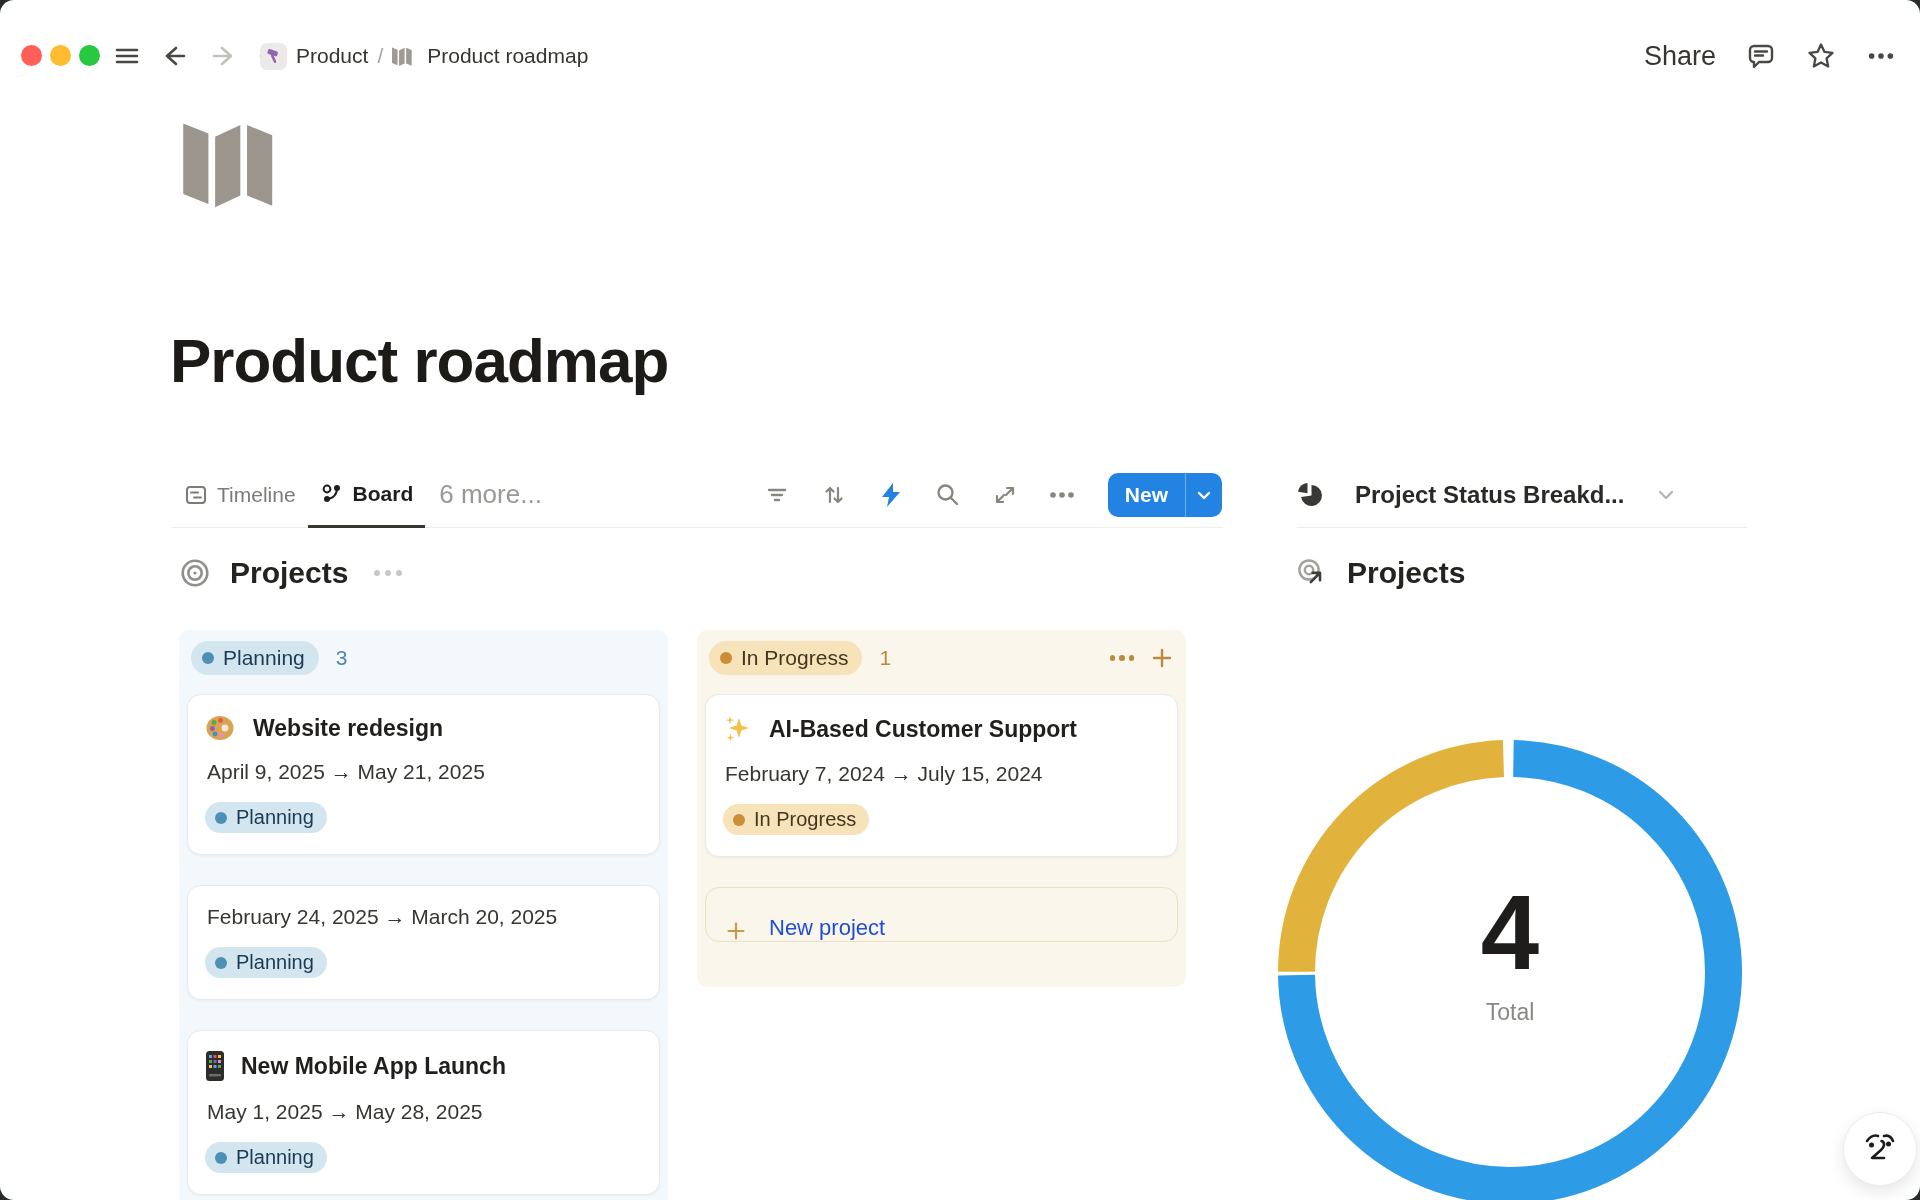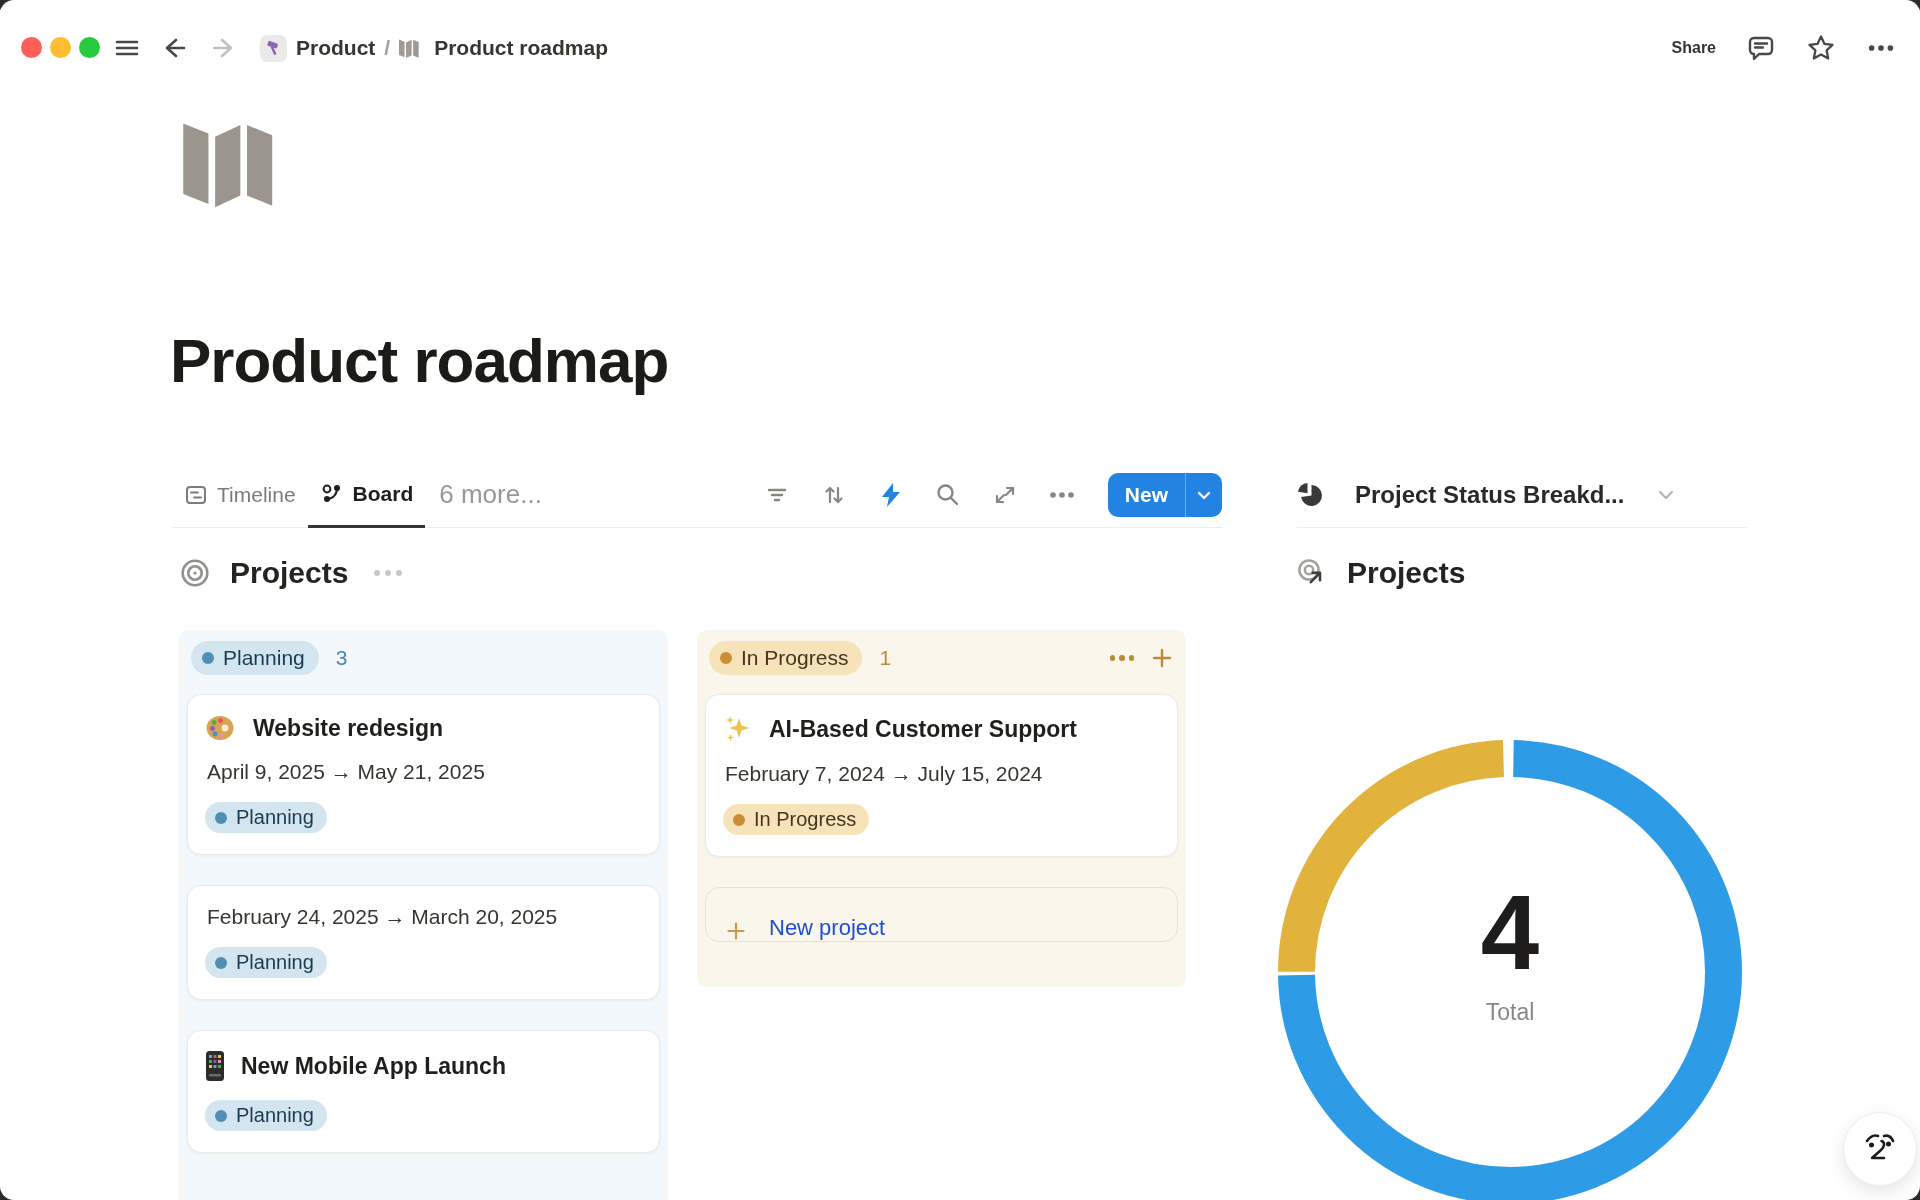--- a/index.html
+++ b/index.html
@@ -1,31 +1,31 @@
 <!DOCTYPE html>
 <html><head>
 <meta charset="utf-8">
 <style>
   * { margin:0; padding:0; box-sizing:border-box; }
   html,body { width:1920px; height:1200px; background:#252b2e; font-family:"Liberation Sans", sans-serif; overflow:hidden; }
   .window { position:absolute; left:0; top:0; width:1920px; height:1200px; background:#ffffff; border-radius:14px; overflow:hidden; }
 
   
-  .titlebar { position:absolute; left:0; top:8px; width:100%; height:80px; background:#fff; display:flex; align-items:center;font-weight:bold; }
+  .titlebar { position:absolute; left:0; top:16px; width:100%; height:80px; background:#fff; display:flex; align-items:center; }
   .traffic { position:absolute; left:21px; top:29px; display:flex; gap:8px; }
   .traffic span { width:21px; height:21px; border-radius:50%; display:block; }
   .t-red{ background:#ff5f57;} .t-yellow{ background:#febc2e;} .t-green{ background:#28c840;}
   .navicons { position:absolute; left:112px; top:0; height:80px; display:flex; align-items:center; gap:18px; }
   .icon-btn { width:30px; height:30px; display:flex; align-items:center; justify-content:center; }
   .crumbs { position:absolute; left:260px; top:0; height:80px; display:flex; align-items:center; gap:9px; font-size:21px; color:#37352f; }
   .team-chip { width:27px; height:27px; border-radius:7px; background:#eceae8; display:flex; align-items:center; justify-content:center; }
   .crumb-sep { color:#a5a29c; }
   .mini-map { display:flex; align-items:center; }
   .tb-right { position:absolute; right:24px; top:0; height:80px; display:flex; align-items:center; gap:30px; }
-  .share { font-size:16px; color:#37352f; }
+  .share { font-size:27px; color:#37352f; }
 
   
   .page-icon { position:absolute; left:180px; top:115px; }
   .page-title { position:absolute; left:170px; top:325px; font-size:62px; font-weight:700; letter-spacing:-1px; color:#1c1b18; }
 
   
   .tabrow { position:absolute; left:172px; top:462px; width:1050px; height:66px; border-bottom:1px solid #ededeb; display:flex; align-items:center; }
   .tab { display:flex; align-items:center; gap:9px; height:66px; padding:0 12px; font-size:21px; color:#7d7b76; }
   .tab.active { color:#1f1e1d; font-weight:700; border-bottom:3px solid #37352f; margin-bottom:-1px; }
   .more-tabs { font-size:26px; color:#9b9894; padding:0 14px; }
@@ -333,20 +333,21 @@
                   <rect x="13" y="10" width="3" height="3" fill="#e98fb1"></rect>
                   <rect x="4" y="15" width="3" height="3" fill="#f0c14b"></rect>
                   <rect x="8.5" y="15" width="3" height="3" fill="#58a6e8"></rect>
                   <rect x="13" y="15" width="3" height="3" fill="#4caf50"></rect>
                   <rect x="4" y="24" width="12" height="2.6" rx="1.3" fill="#6b6b68"></rect>
                 </g>
               </svg>
           </span>
           <span class="card-title">New Mobile App Launch</span>
         </div>
+        <div class="card-dates">May 1, 2025 → May 28, 2025</div>
         <span class="pill pill-blue small">
           <span class="dot"></span>
             <span>Planning</span>
         </span>
       </div>
     </div>
 
     <div class="col progress">
       <div class="col-header">
         <span class="pill pill-amber">

